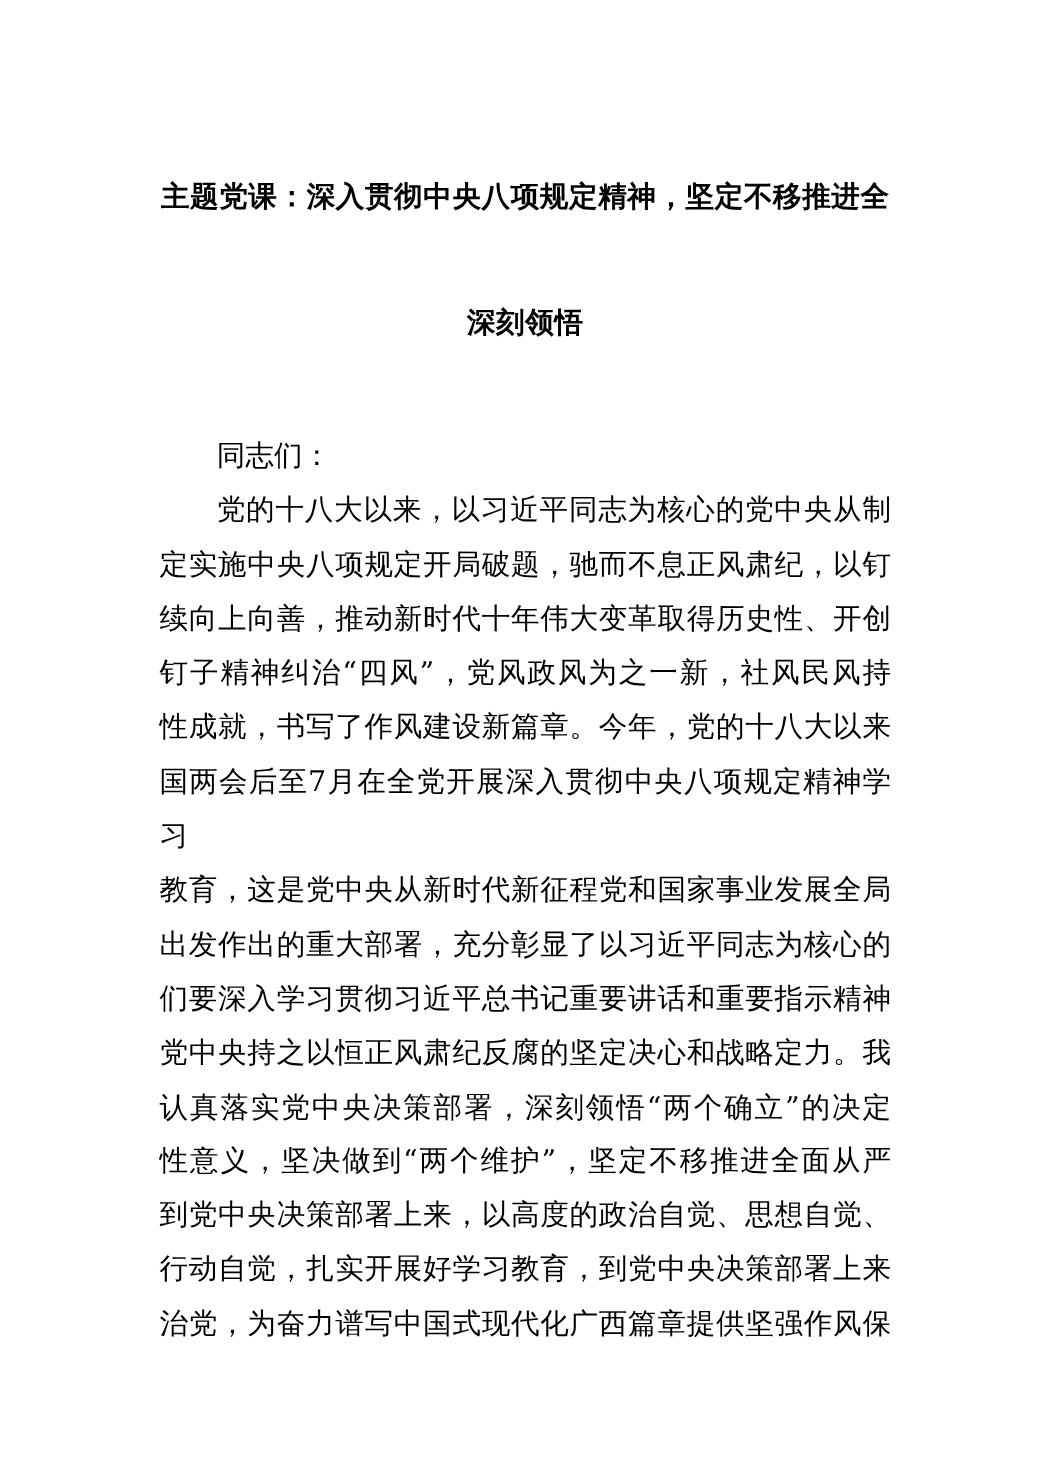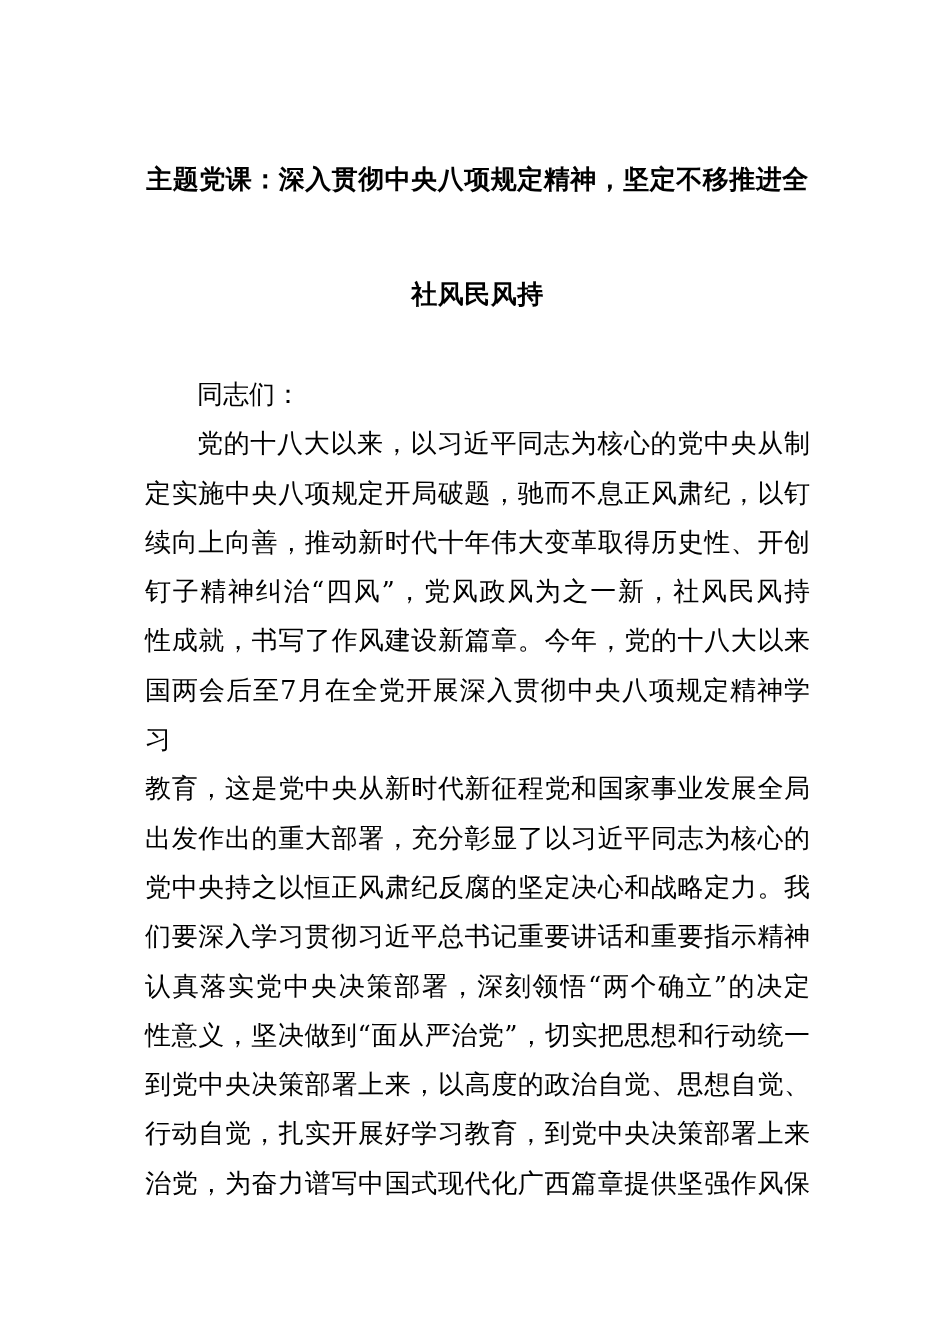--- a/index.html
+++ b/index.html
@@ -22,21 +22,21 @@
     left: 145px;
     width: 665px;
     font-size: 26px;
     font-weight: bold;
     line-height: 115px;
     text-align: center;
     letter-spacing: 0.5px;
   }
   .body-text {
     position: absolute;
-    top: 370px;
+    top: 391px;
     left: 145px;
     width: 665px;
     font-size: 26px;
     line-height: 49.3px;
   }
   .line {
     text-align: justify;
     text-align-last: justify;
   }
   .line.indent {
@@ -48,35 +48,35 @@
     text-indent: 2em;
   }
 </style>
 </head>
 <body>
 
 <div class="page">
 
   <div class="title">
     <div>主题党课：深入贯彻中央八项规定精神，坚定不移推进全</div>
-    <div>社风民风持</div>
+    <div>深刻领悟</div>
   </div>
 
   <div class="body-text">
     <div class="line salutation">同志们：</div>
     <div class="line indent">党的十八大以来，以习近平同志为核心的党中央从制</div>
     <div class="line">定实施中央八项规定开局破题，驰而不息正风肃纪，以钉</div>
     <div class="line">续向上向善，推动新时代十年伟大变革取得历史性、开创</div>
     <div class="line">钉子精神纠治“四风”，党风政风为之一新，社风民风持</div>
     <div class="line">性成就，书写了作风建设新篇章。今年，党的十八大以来</div>
     <div class="line">国两会后至7月在全党开展深入贯彻中央八项规定精神学习</div>
     <div class="line">教育，这是党中央从新时代新征程党和国家事业发展全局</div>
     <div class="line">出发作出的重大部署，充分彰显了以习近平同志为核心的</div>
+    <div class="line">们要深入学习贯彻习近平总书记重要讲话和重要指示精神</div>
     <div class="line">党中央持之以恒正风肃纪反腐的坚定决心和战略定力。我</div>
-    <div class="line">们要深入学习贯彻习近平总书记重要讲话和重要指示精神</div>
     <div class="line">认真落实党中央决策部署，深刻领悟“两个确立”的决定</div>
-    <div class="line">性意义，坚决做到“面从严治党”，切实把思想和行动统一</div>
+    <div class="line">性意义，坚决做到“两个维护”，坚定不移推进全面从严</div>
     <div class="line">到党中央决策部署上来，以高度的政治自觉、思想自觉、</div>
     <div class="line">行动自觉，扎实开展好学习教育，到党中央决策部署上来</div>
     <div class="line">治党，为奋力谱写中国式现代化广西篇章提供坚强作风保</div>
   </div>
 
 </div>
 
 </body></html>

